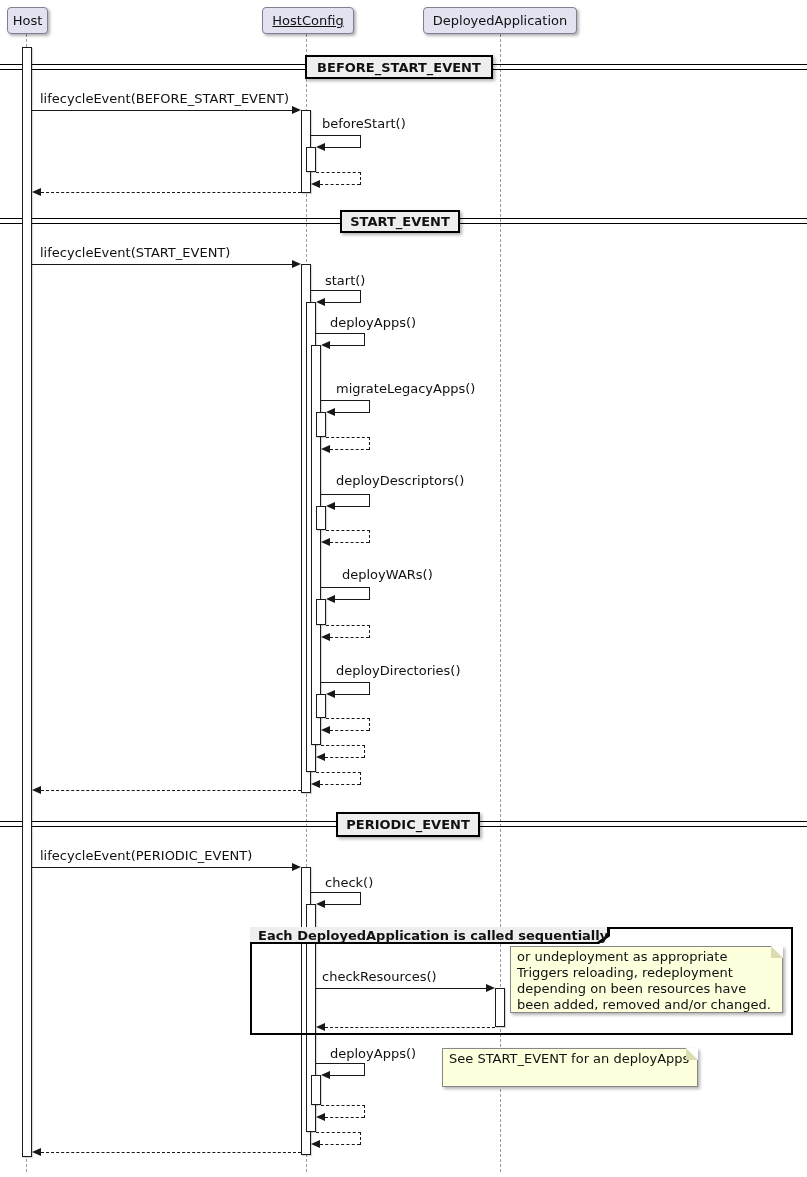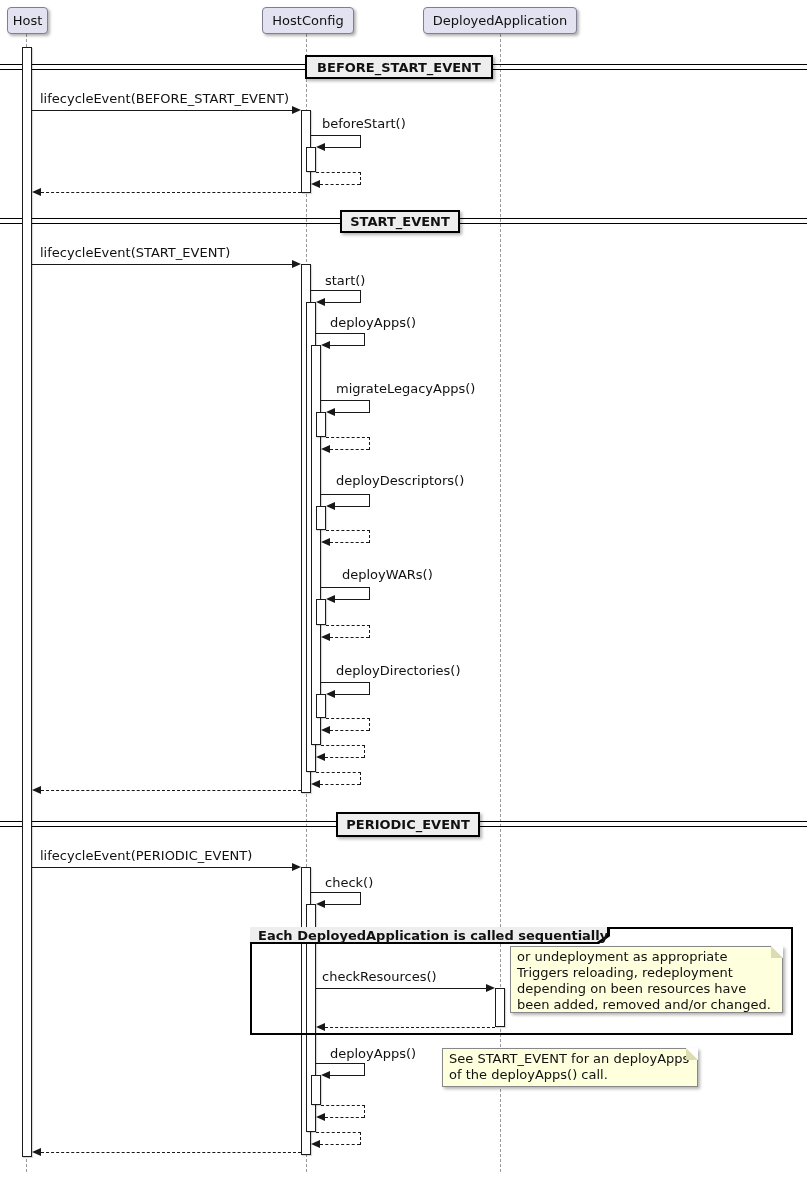--- a/index.html
+++ b/index.html
@@ -62,21 +62,21 @@
   <div class="bar" style="left:316px;top:599px;height:24px;"></div>
   <div class="bar" style="left:316px;top:694px;height:22px;"></div>
   <div class="bar" style="left:301px;top:867px;height:286px;"></div>
   <div class="bar" style="left:306px;top:904px;height:226px;"></div>
   <div class="bar" style="left:495px;top:988px;height:37px;"></div>
   <div class="bar" style="left:311px;top:1075px;height:28px;"></div>
 
   <div class="pbox" style="left:7px;top:7px;width:39px;align-items:center;">
     <span>Host</span>
   </div>
-  <div class="pbox" style="left:262px;top:7px;width:90px;">
+  <div class="pbox" style="left:262px;top:7px;width:90px;text-decoration:underline;">
     <span>HostConfig</span>
   </div>
   <div class="pbox" style="left:423px;top:7px;width:152px;">
     <span>DeployedApplication</span>
   </div>
 
   <div class="divbox" style="left:305px;top:55px;width:184px;height:20px;">
     <span>BEFORE_START_EVENT</span>
   </div>
   <div class="divbox" style="left:340px;top:210px;width:116px;height:19px;">
@@ -190,21 +190,20 @@
   <div class="lab" style="left:330px;top:1047px;">deployApps()</div>
   <div class="loop" style="left:316px;top:1063px;width:48px;height:12px;"></div>
   <div class="hl" style="left:330px;top:1075px;width:34px;"></div>
   <div class="tri-l" style="left:321px;top:1071px;"></div>
   <div class="loopd" style="left:321px;top:1105px;width:43px;height:12px;"></div>
   <div class="hld" style="left:325px;top:1117px;width:39px;"></div>
   <div class="tri-l" style="left:316px;top:1113px;"></div>
 
   <div class="note" style="left:442px;top:1048px;width:242px;height:33px;">
     <div>See START_EVENT for an deployApps</div>
-    <div>of the deployApps() call.</div>
   </div>
 
   <div class="loopd" style="left:316px;top:1132px;width:44px;height:12px;"></div>
   <div class="hld" style="left:320px;top:1144px;width:40px;"></div>
   <div class="tri-l" style="left:311px;top:1140px;"></div>
 
   <div class="tri-l" style="left:32px;top:1148px;"></div>
   <div class="hld" style="left:41px;top:1152px;width:260px;"></div>
 
 </div>

